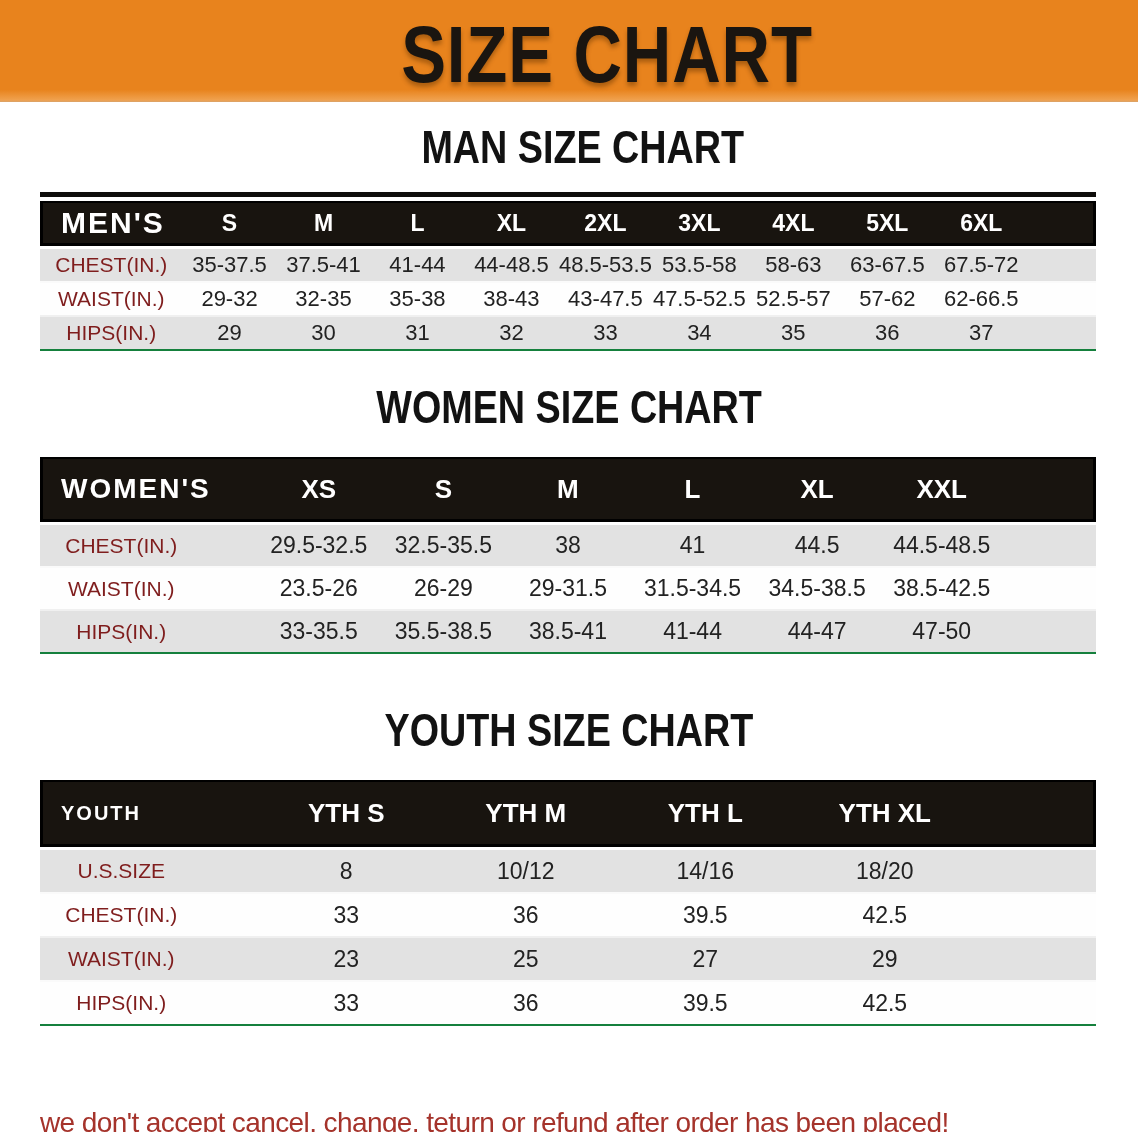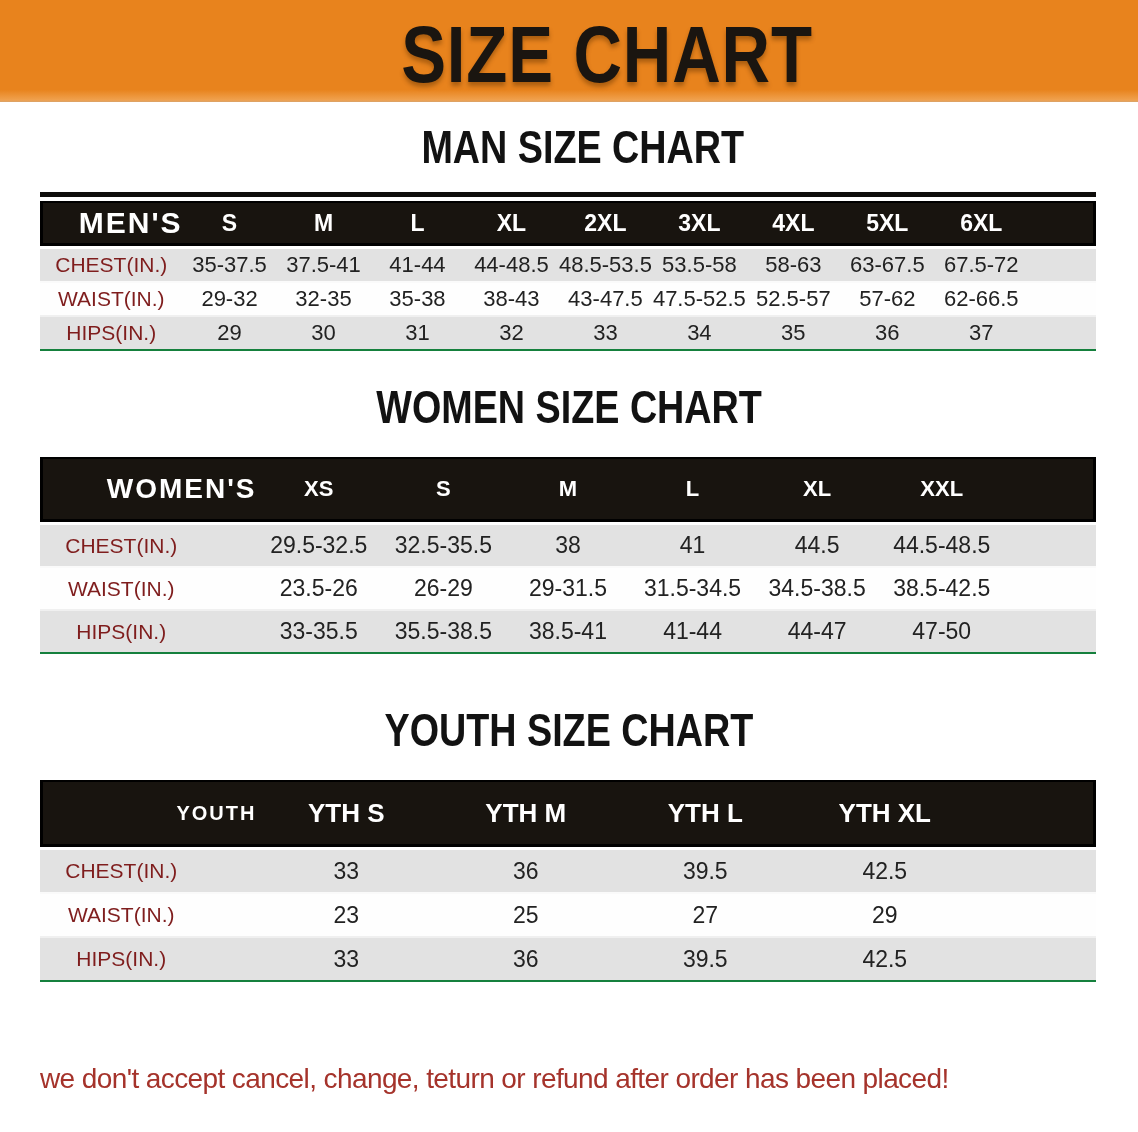--- a/index.html
+++ b/index.html
@@ -34,26 +34,26 @@
   .table-wrap.men{margin-top:18px;}
   .table-wrap.women{margin-top:24px;}
   .table-wrap.youth{margin-top:24px;}
   .topline{height:5px;background:#0e0d0b;margin-bottom:4px;}
   table.size-table{width:100%;border-collapse:separate;border-spacing:0;table-layout:fixed;}
   .size-table thead th{
     background:#18140f;color:#fff;vertical-align:middle;text-align:center;
     border-top:2px solid #000;border-bottom:3px solid #000;
     font-weight:600;padding:0;
   }
-  .size-table thead th:first-child{border-left:3px solid #000;text-align:right;padding-left:18px;}
+  .size-table thead th:first-child{border-left:3px solid #000;text-align:left;padding-left:18px;}
   .size-table thead th:last-child{border-right:3px solid #000;}
   .size-table th.group{font-weight:800;letter-spacing:2px;}
   .men  thead th{height:40px;font-size:23px;}
   .men  th.group{font-size:30px;}
-  .women thead th{height:60px;font-size:22px;}
+  .women thead th{height:60px;font-size:26px;}
   .women th.group{font-size:28px;}
   .youth thead th{height:62px;font-size:26px;}
   .youth th.group{font-size:20px;}
   .size-table tbody td{
     text-align:center;color:#222;padding:0;vertical-align:middle;
     font-weight:400;
   }
   .size-table tbody tr:nth-child(odd) td{background:#e2e2e2;border-bottom:2px solid #fafafa;}
   .size-table tbody tr:nth-child(even) td{background:#fefefe;border-bottom:2px solid #f0f0f0;}
   .size-table tbody tr:first-child td{border-top:3px solid #fff;}
@@ -239,20 +239,28 @@
             <th class="group">YOUTH</th>
             <th>YTH S</th>
             <th>YTH M</th>
             <th>YTH L</th>
             <th>YTH XL</th>
             <th></th>
           </tr>
         </thead>
         <tbody>
           <tr>
+            <td class="rowlabel">U.S.SIZE</td>
+            <td>8</td>
+            <td>10/12</td>
+            <td>14/16</td>
+            <td>18/20</td>
+            <td></td>
+          </tr>
+          <tr>
             <td class="rowlabel">CHEST(IN.)</td>
             <td>33</td>
             <td>36</td>
             <td>39.5</td>
             <td>42.5</td>
             <td></td>
           </tr>
           <tr>
             <td class="rowlabel">WAIST(IN.)</td>
             <td>23</td>

